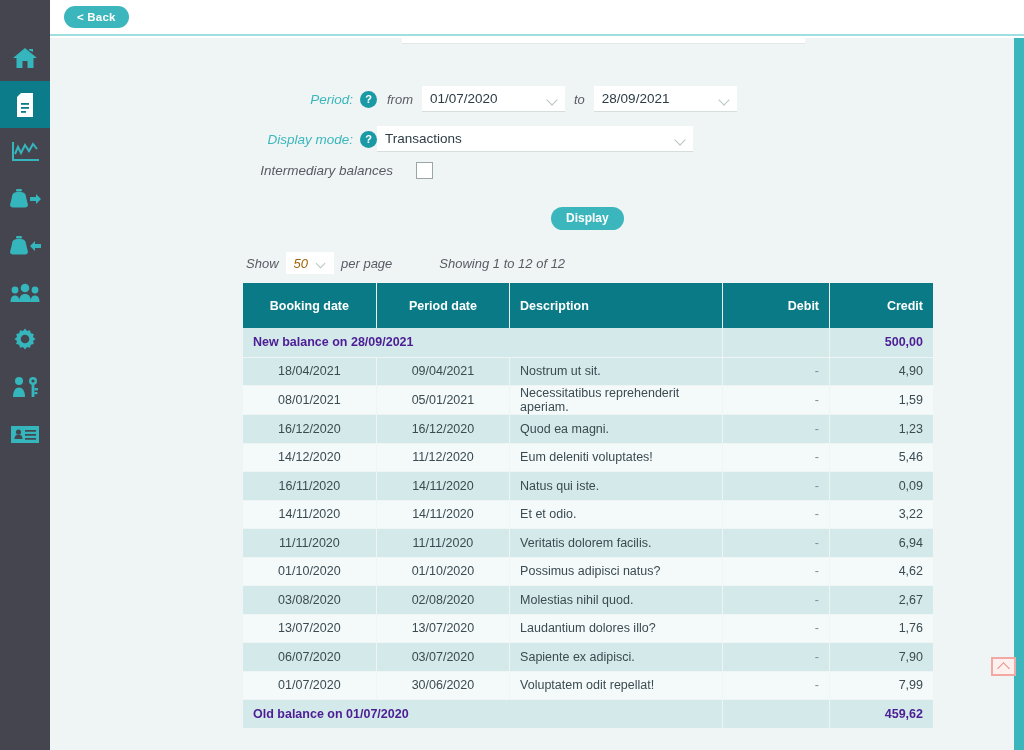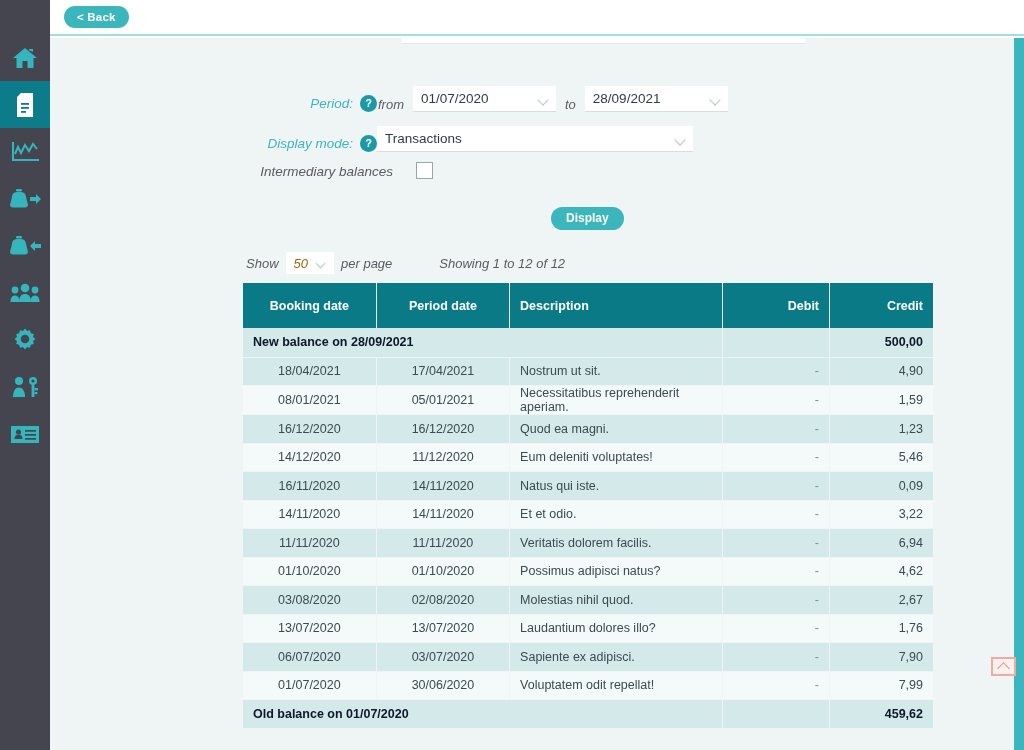--- a/index.html
+++ b/index.html
@@ -81,21 +81,21 @@
     width: 403px; height: 6px;
     background: #ffffff;
     border-bottom: 1px solid #e2e8e7;
   }
 
   
   .form-area { position: absolute; left: 0; top: 0; width: 964px; }
 
   .frow {
     position: absolute;
-    display: flex; align-items: flex-end;
+    display: flex; align-items: center;
   }
   .flabel {
     color: #3cb6bd;
     font-size: 13.5px;
     font-style: italic;
     text-align: right;
     white-space: nowrap;
   }
   .flabel.plain { color: #5a5a64; }
   .help {
@@ -204,21 +204,21 @@
     border-bottom: 1px solid #eff5f4;
   }
   table.ledger td:last-child { border-right: none; }
   tr.even td { background: #d4e9e9; }
   tr.odd  td { background: #f3faf9; }
   tr.balance td {
     background: #d4e9e9;
     font-weight: bold;
     font-size: 12.5px;
     height: 29px;
-    color: #0f172a;
+    color: #4c1d95;
   }
   .c-date   { width: 125px; text-align: center; }
   .c-desc   { width: 200px; text-align: left; }
   .c-debit  { width: 100px; text-align: right; }
   .c-credit { width: 97px;  text-align: right; }
   td.c-date { text-align: center; }
   td.c-desc { text-align: left; }
   td.c-debit { text-align: right; color: #7d8d96; }
   td.c-credit { text-align: right; }
 
@@ -344,21 +344,21 @@
 
     <div class="cutoff-field"></div>
 
     <div class="form-area">
 
       <div class="frow" style="left:0; top:48px; width:770px; justify-content:flex-start;">
         <div style="width:327px; display:flex; align-items:center; justify-content:flex-end;">
           <span class="flabel">Period:</span>
           <span class="help">?</span>
         </div>
-        <span class="smalltxt" style="margin-left:1px;">from</span>
+        <span class="smalltxt" style="margin-left:10px;">from</span>
         <div class="sel" style="width:143px; margin-left:9px;">
           <span>01/07/2020</span>
         </div>
         <span class="smalltxt" style="margin-left:9px;">to</span>
         <div class="sel" style="width:143px; margin-left:9px;">
           <span>28/09/2021</span>
         </div>
       </div>
 
       <div class="frow" style="left:0; top:88px; width:770px;">
@@ -402,21 +402,21 @@
           </tr>
         </thead>
         <tbody id="tbody">
             <tr class="balance">
               <td colspan="3" style="text-align: left;">New balance on 28/09/2021</td>
               <td class="c-debit"></td>
               <td class="c-credit">500,00</td>
             </tr>
             <tr class="even">
               <td class="c-date">18/04/2021</td>
-              <td class="c-date">17/04/2021</td>
+              <td class="c-date">09/04/2021</td>
               <td class="c-desc">Nostrum ut sit.</td>
               <td class="c-debit">-</td>
               <td class="c-credit">4,90</td>
             </tr>
             <tr class="odd">
               <td class="c-date">08/01/2021</td>
               <td class="c-date">05/01/2021</td>
               <td class="c-desc">Necessitatibus reprehenderit aperiam.</td>
               <td class="c-debit">-</td>
               <td class="c-credit">1,59</td>

